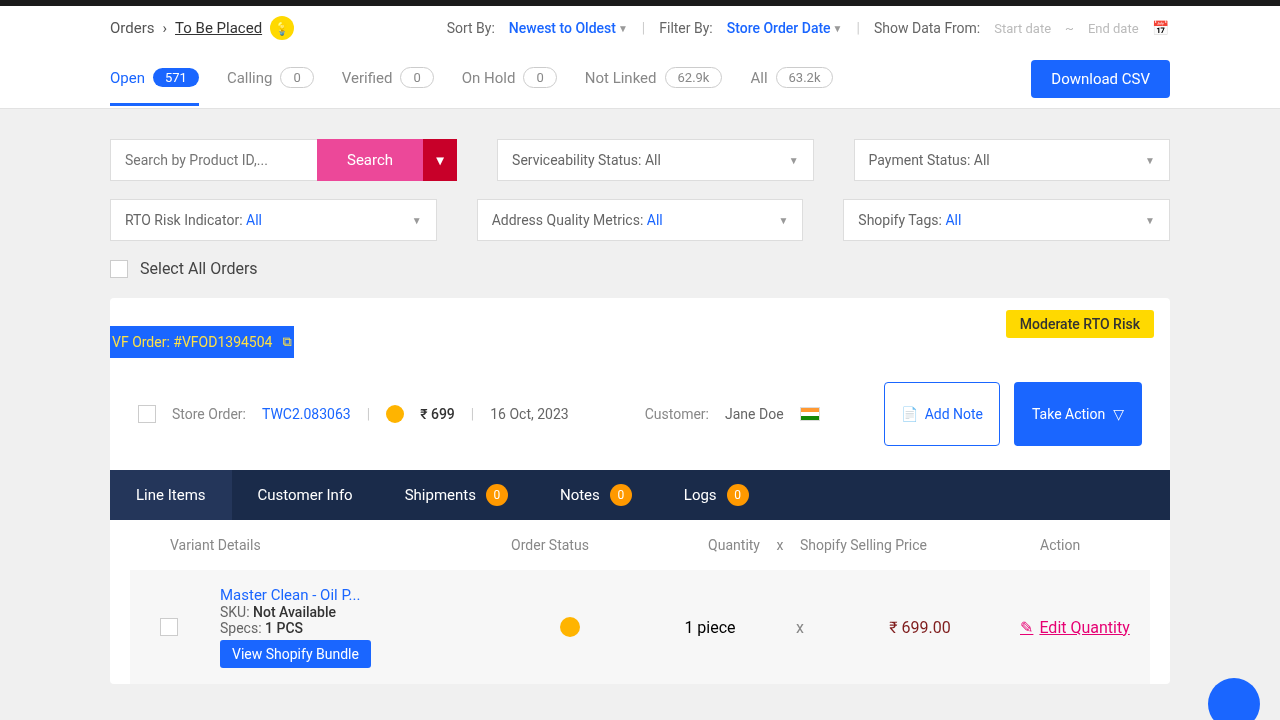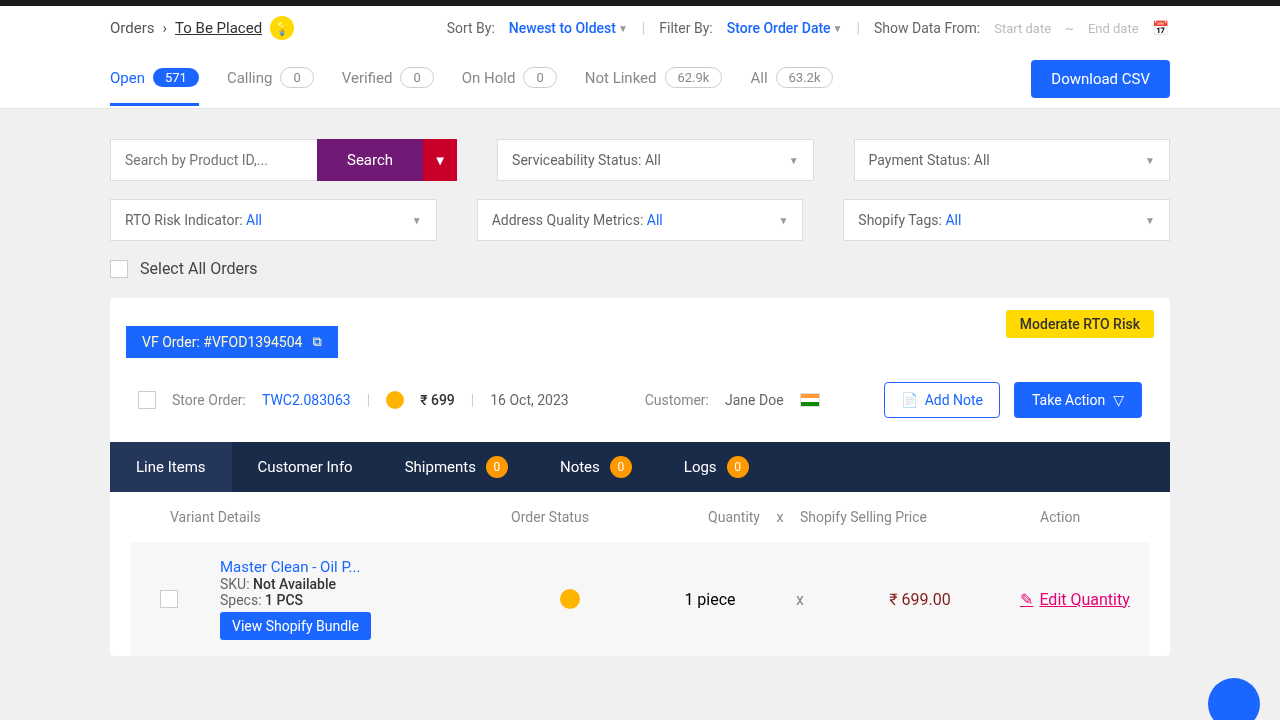--- a/index.html
+++ b/index.html
@@ -20,39 +20,39 @@
 .tabs-row { background: #fff; padding: 0 110px; border-bottom: 1px solid #e2e2e2; display: flex; align-items: center; gap: 28px; }
 .tab { display: flex; align-items: center; gap: 8px; padding: 16px 0; font-size: 15px; color: #888; cursor: pointer; border-bottom: 3px solid transparent; }
 .tab.active { color: #1a66ff; border-bottom-color: #1a66ff; }
 .tab-badge { background: #1a66ff; color: #fff; padding: 2px 12px; border-radius: 12px; font-size: 13px; }
 .tab-badge.outline { background: #fff; color: #888; border: 1px solid #ccc; }
 .download-btn { margin-left: auto; background: #1a66ff; color: #fff; border: none; padding: 10px 20px; border-radius: 4px; font-size: 15px; cursor: pointer; margin-bottom: 10px; margin-top: 10px; }
 .content { padding: 30px 110px; }
 .filters-row { display: grid; grid-template-columns: 1fr 1fr 1fr; gap: 40px; margin-bottom: 18px; }
 .search-group { display: flex; }
 .search-input { flex: 1; border: 1px solid #ddd; padding: 12px 14px; font-size: 14px; color: #999; border-right: none; }
-.search-btn { background: #701a75; color: #fff; border: none; padding: 0 30px; font-size: 15px; cursor: pointer; }
+.search-btn { background: #ec4899; color: #fff; border: none; padding: 0 30px; font-size: 15px; cursor: pointer; }
 .search-drop { background: #c80029; color: #fff; border: none; width: 34px; cursor: pointer; display: flex; align-items: center; justify-content: center; }
 .filter-select { border: 1px solid #ddd; background: #fff; padding: 12px 14px; font-size: 14px; color: #666; display: flex; align-items: center; justify-content: space-between; cursor: pointer; }
 .filter-select .val { color: #1a66ff; }
 .select-all-row { display: flex; align-items: center; gap: 12px; margin-bottom: 20px; }
 .checkbox { width: 18px; height: 18px; border: 1px solid #ccc; background: #fff; cursor: pointer; }
 .select-all-label { font-size: 16px; color: #444; }
 .order-card { background: #fff; border-radius: 4px; position: relative; padding-top: 18px; }
 .rto-badge { position: absolute; top: 12px; right: 16px; background: #ffd900; color: #333; padding: 6px 14px; font-size: 14px; border-radius: 3px; font-weight: 500; }
-.vf-order { display: inline-flex; align-items: center; gap: 10px; background: #1a66ff; color: #fef9c3; padding: 8px 16px; font-size: 14px; margin-left: 16px; margin-top: 10px; }
+.vf-order { display: inline-flex; align-items: center; gap: 10px; background: #1a66ff; color: #fde047; padding: 8px 2px; font-size: 14px; margin-left: 0; margin-top: 10px; }
 .copy-icon { font-size: 13px; cursor: pointer; }
 .order-meta { display: flex; align-items: center; gap: 16px; padding: 24px 28px; font-size: 14px; color: #666; }
 .order-meta .label { color: #888; }
 .order-meta .link { color: #1a66ff; cursor: pointer; }
 .coin { width: 18px; height: 18px; background: #ffb400; border-radius: 50%; display: inline-block; }
 .price { color: #333; font-weight: 500; }
 .flag { width: 20px; height: 14px; background: linear-gradient(#ff9933 33%, #fff 33% 66%, #138808 66%); border: 1px solid #ddd; }
 .add-note { border: 1px solid #1a66ff; color: #1a66ff; background: #fff; padding: 8px 16px; border-radius: 4px; cursor: pointer; display: inline-flex; align-items: center; gap: 6px; font-size: 14px; }
-.take-action { background: #1a66ff; color: #fff; border: none; padding: 10px 18px; border-radius: 4px; cursor: pointer; display: inline-flex; align-items: center; gap: 8px; font-size: 14px; }
+.take-action { background: #1a66ff; color: #fff; border: none; padding: 24px 18px; border-radius: 4px; cursor: pointer; display: inline-flex; align-items: center; gap: 8px; font-size: 14px; }
 .actions-right { margin-left: auto; display: flex; gap: 14px; }
 .detail-tabs { background: #1a2b4a; display: flex; }
 .dtab { padding: 14px 26px; color: #fff; font-size: 15px; cursor: pointer; display: flex; align-items: center; gap: 10px; }
 .dtab.active { background: #24365a; }
 .dtab-badge { background: #ff9900; color: #fff; width: 22px; height: 22px; border-radius: 50%; display: flex; align-items: center; justify-content: center; font-size: 12px; }
 .line-header { display: grid; grid-template-columns: 340px 140px 140px 40px 200px 180px; padding: 17px 30px; font-size: 14px; color: #888; align-items: center; }
 .line-row { display: grid; grid-template-columns: 60px 280px 140px 140px 40px 200px 180px; padding: 16px 30px; background: #f7f7f7; align-items: center; margin: 0 20px; }
 .variant-info { font-size: 14px; }
 .variant-title { color: #1a66ff; font-size: 15px; }
 .sku-line { color: #666; }

